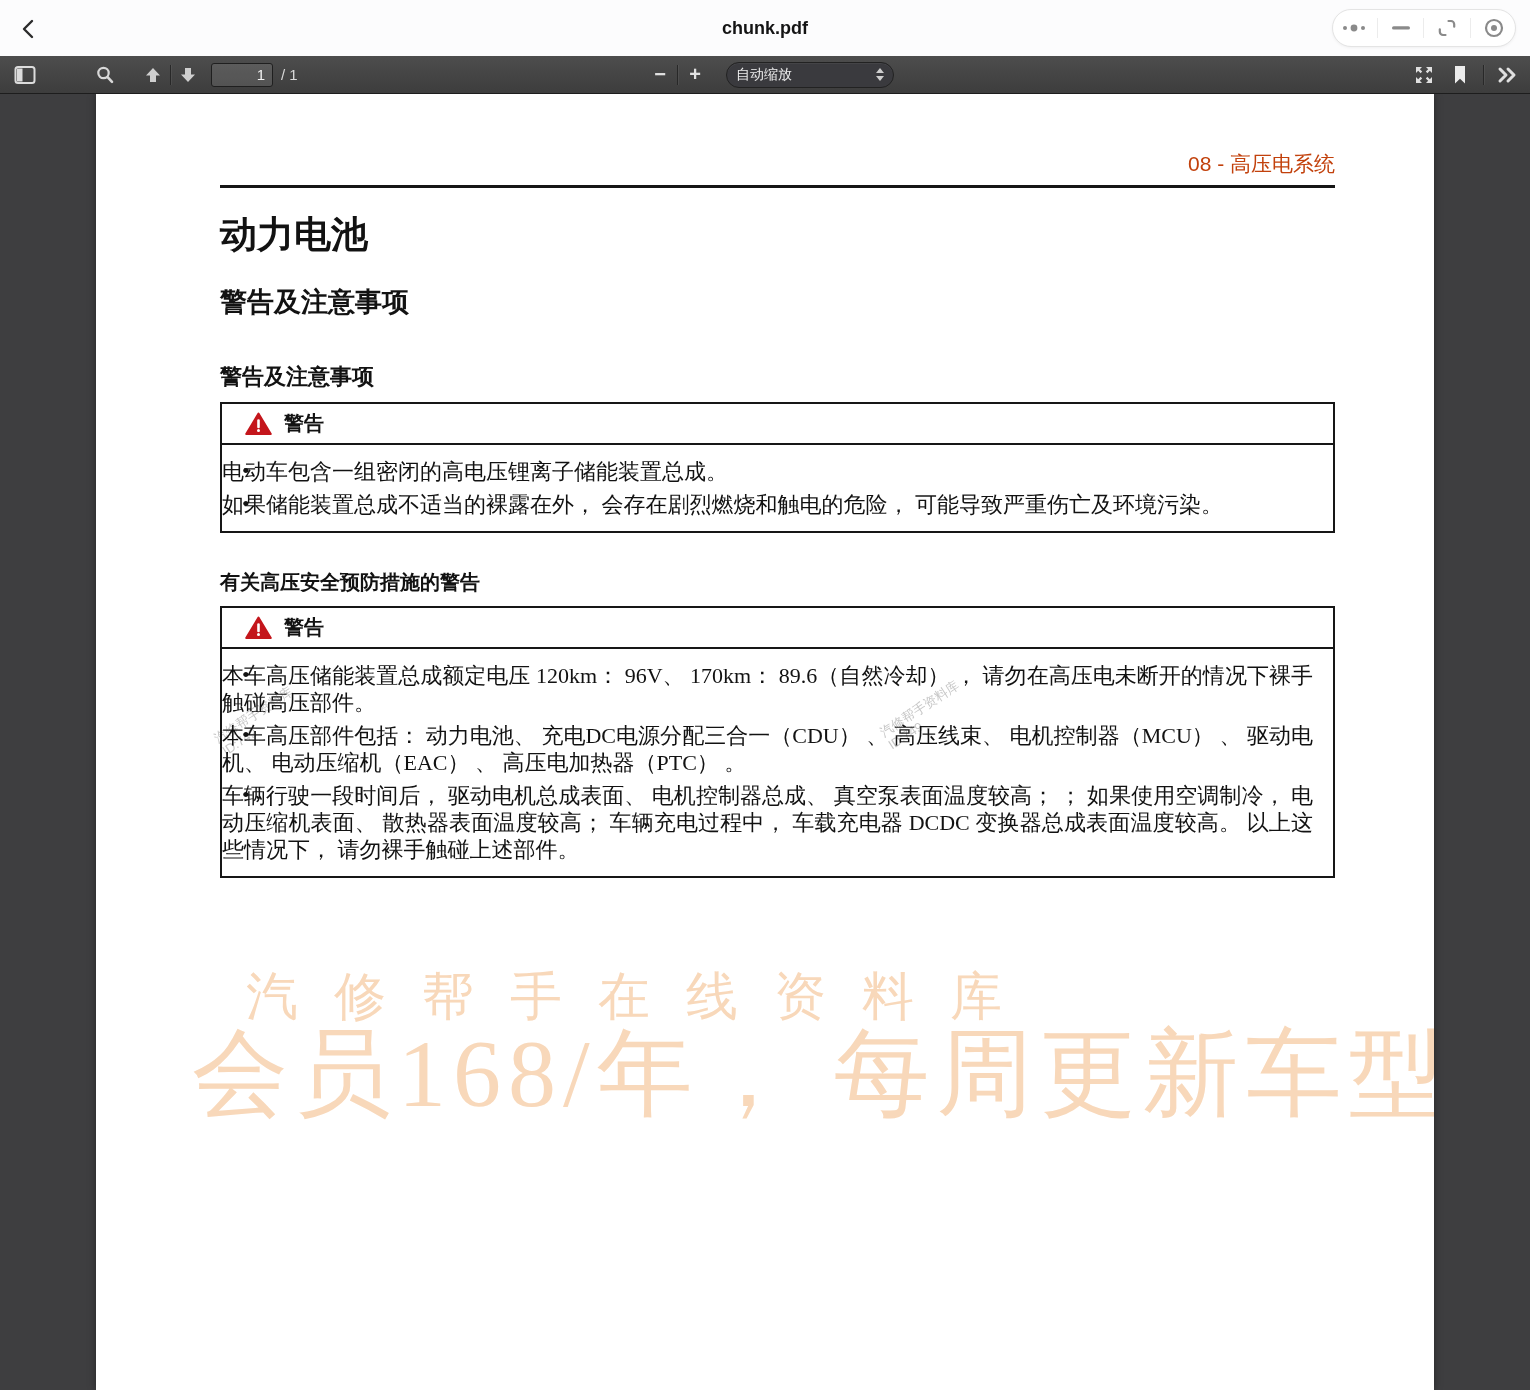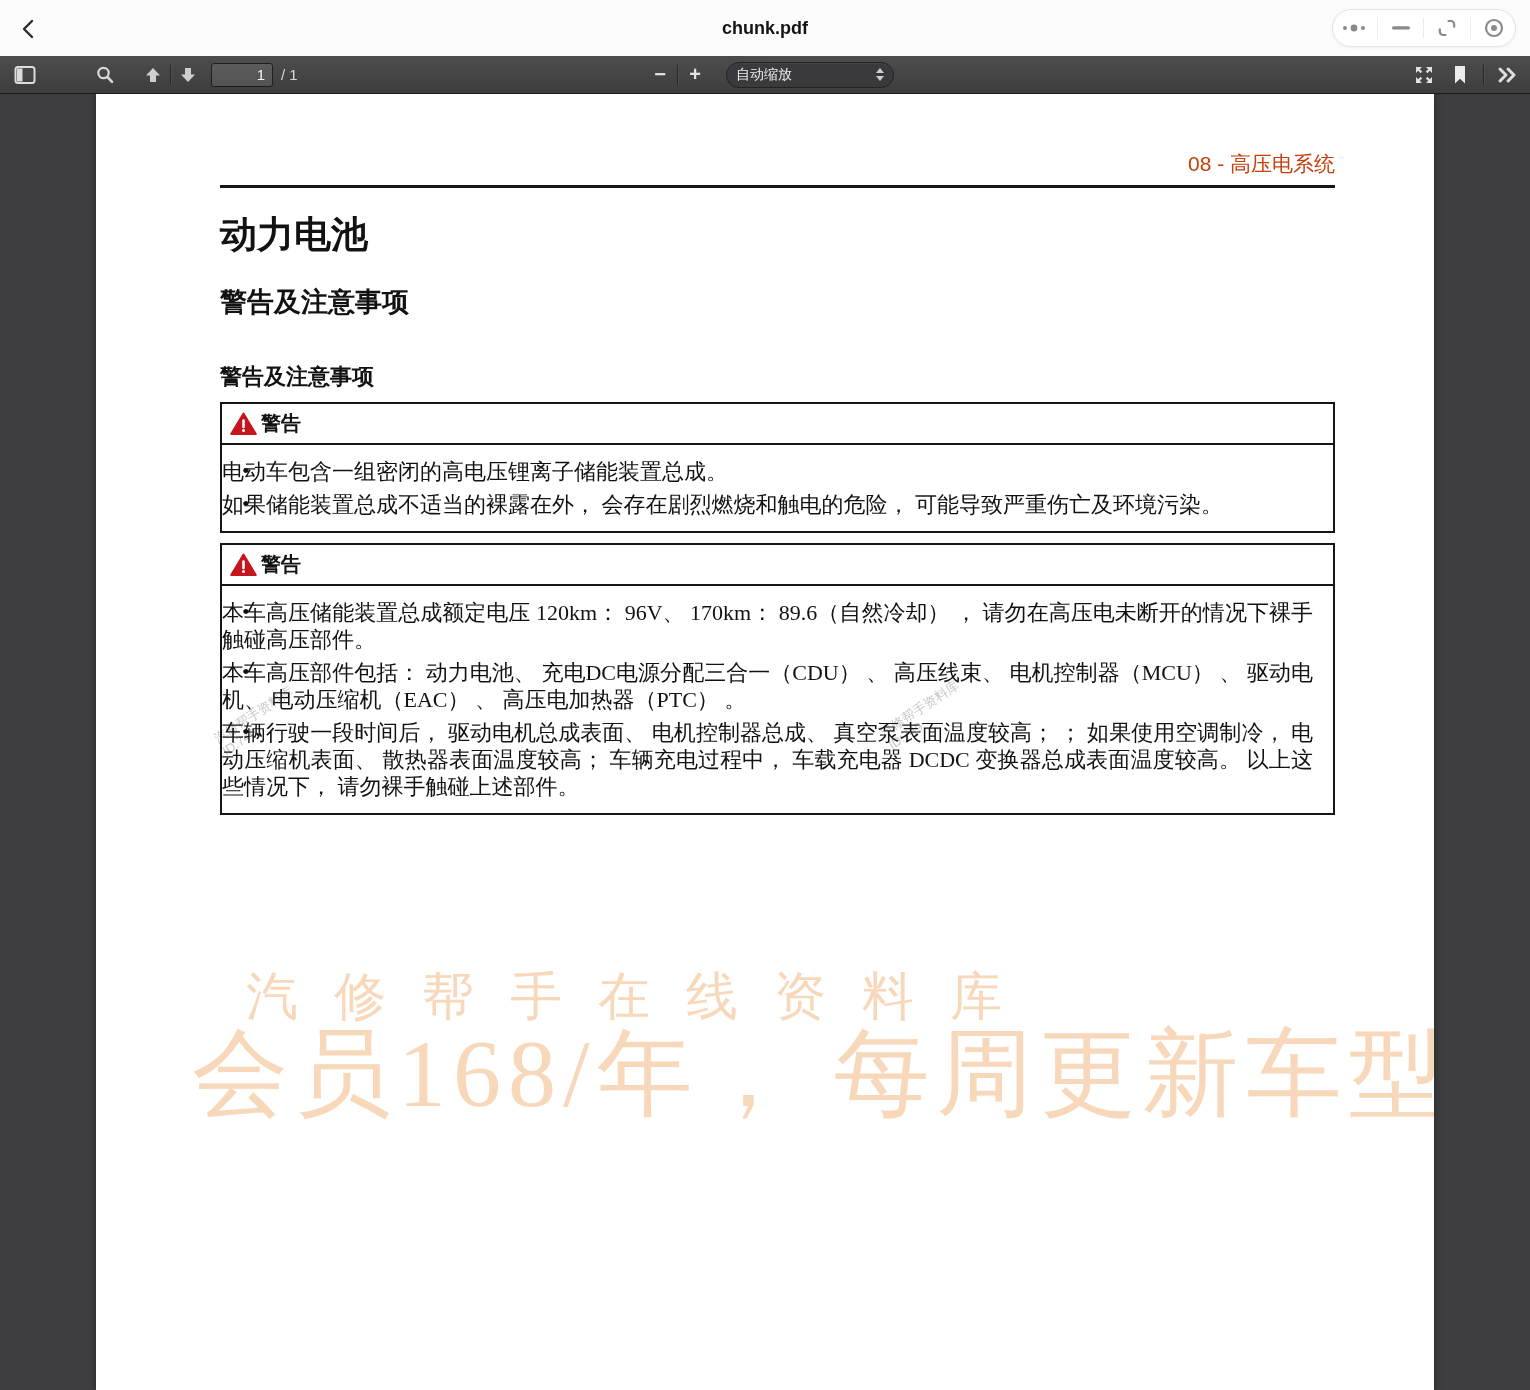--- a/index.html
+++ b/index.html
@@ -72,21 +72,21 @@
     font-family:"Liberation Serif","DejaVu Serif", serif; color:#121212; }
 
   .doc-header-right { text-align:right; font-size:21px; font-family:"Liberation Sans", sans-serif; color:#c2410c; }
   .doc-rule { border:none; border-top:3px solid #161616; margin-top:7px; }
   .doc-title { font-size:37px; font-weight:700; font-family:"Liberation Sans", sans-serif; margin-top:22px; }
   .doc-h2 { font-size:27px; font-weight:700; font-family:"Liberation Sans", sans-serif; margin-top:24px; }
   .doc-h3 { font-size:22px; font-weight:700; font-family:"Liberation Sans", sans-serif; margin-top:42px; }
   .sec-heading { font-size:20px; font-weight:700; font-family:"Liberation Sans", sans-serif; margin-top:36px; }
 
   .warn-box { border:2px solid #161616; margin-top:10px; background:transparent; }
-  .warn-box-header { display:flex; align-items:center; gap:4px; padding:6px 8px; border-bottom:2px solid #161616; }
+  .warn-box-header { display:flex; align-items:center; gap:12px; padding:6px 23px; border-bottom:2px solid #161616; }
   .warn-box-header .warn-label { font-size:20px; font-weight:700; font-family:"Liberation Sans", sans-serif; }
   .warn-body { list-style:none; padding:13px 20px 13px 0; }
   .warn-body li { position:relative; font-size:22px; line-height:27px;
     text-align:justify; margin-top:6px; }
   .warn-body li:first-child { margin-top:0; }
   .warn-body li::before { content:"•"; position:absolute; left:20px; top:-1px; font-size:22px; }
 
   
   .wm-big { position:absolute; white-space:nowrap; color:#f8d8ba; font-family:"Liberation Serif","DejaVu Serif", serif; }
   .wm-big-1 { left:150px; top:868px; font-size:52px; letter-spacing:36px;font-family:Liberation Serif, serif; }
@@ -240,20 +240,21 @@
               <circle cx="13.5" cy="18.6" r="1.5" fill="#ffffff"></circle>
             </svg>
             <span class="warn-label">警告</span>
           </div>
           <ul class="warn-body">
             <li>电动车包含一组密闭的高电压锂离子储能装置总成。</li>
             <li>如果储能装置总成不适当的裸露在外， 会存在剧烈燃烧和触电的危险， 可能导致严重伤亡及环境污染。</li>
           </ul>
         </div>
 
+        <div class="sec-heading">有关高压安全预防措施的警告</div>
         <div class="warn-box">
           <div class="warn-box-header">
             <svg width="27" height="24" viewBox="0 0 27 24">
               <path d="M13.5 1.5 L25.8 22 H1.2 Z" fill="#c4161c" stroke="#c4161c" stroke-width="2" stroke-linejoin="round"></path>
               <line x1="13.5" y1="8.5" x2="13.5" y2="15" stroke="#ffffff" stroke-width="2.6" stroke-linecap="round"></line>
               <circle cx="13.5" cy="18.6" r="1.5" fill="#ffffff"></circle>
             </svg>
             <span class="warn-label">警告</span>
           </div>
           <ul class="warn-body">

